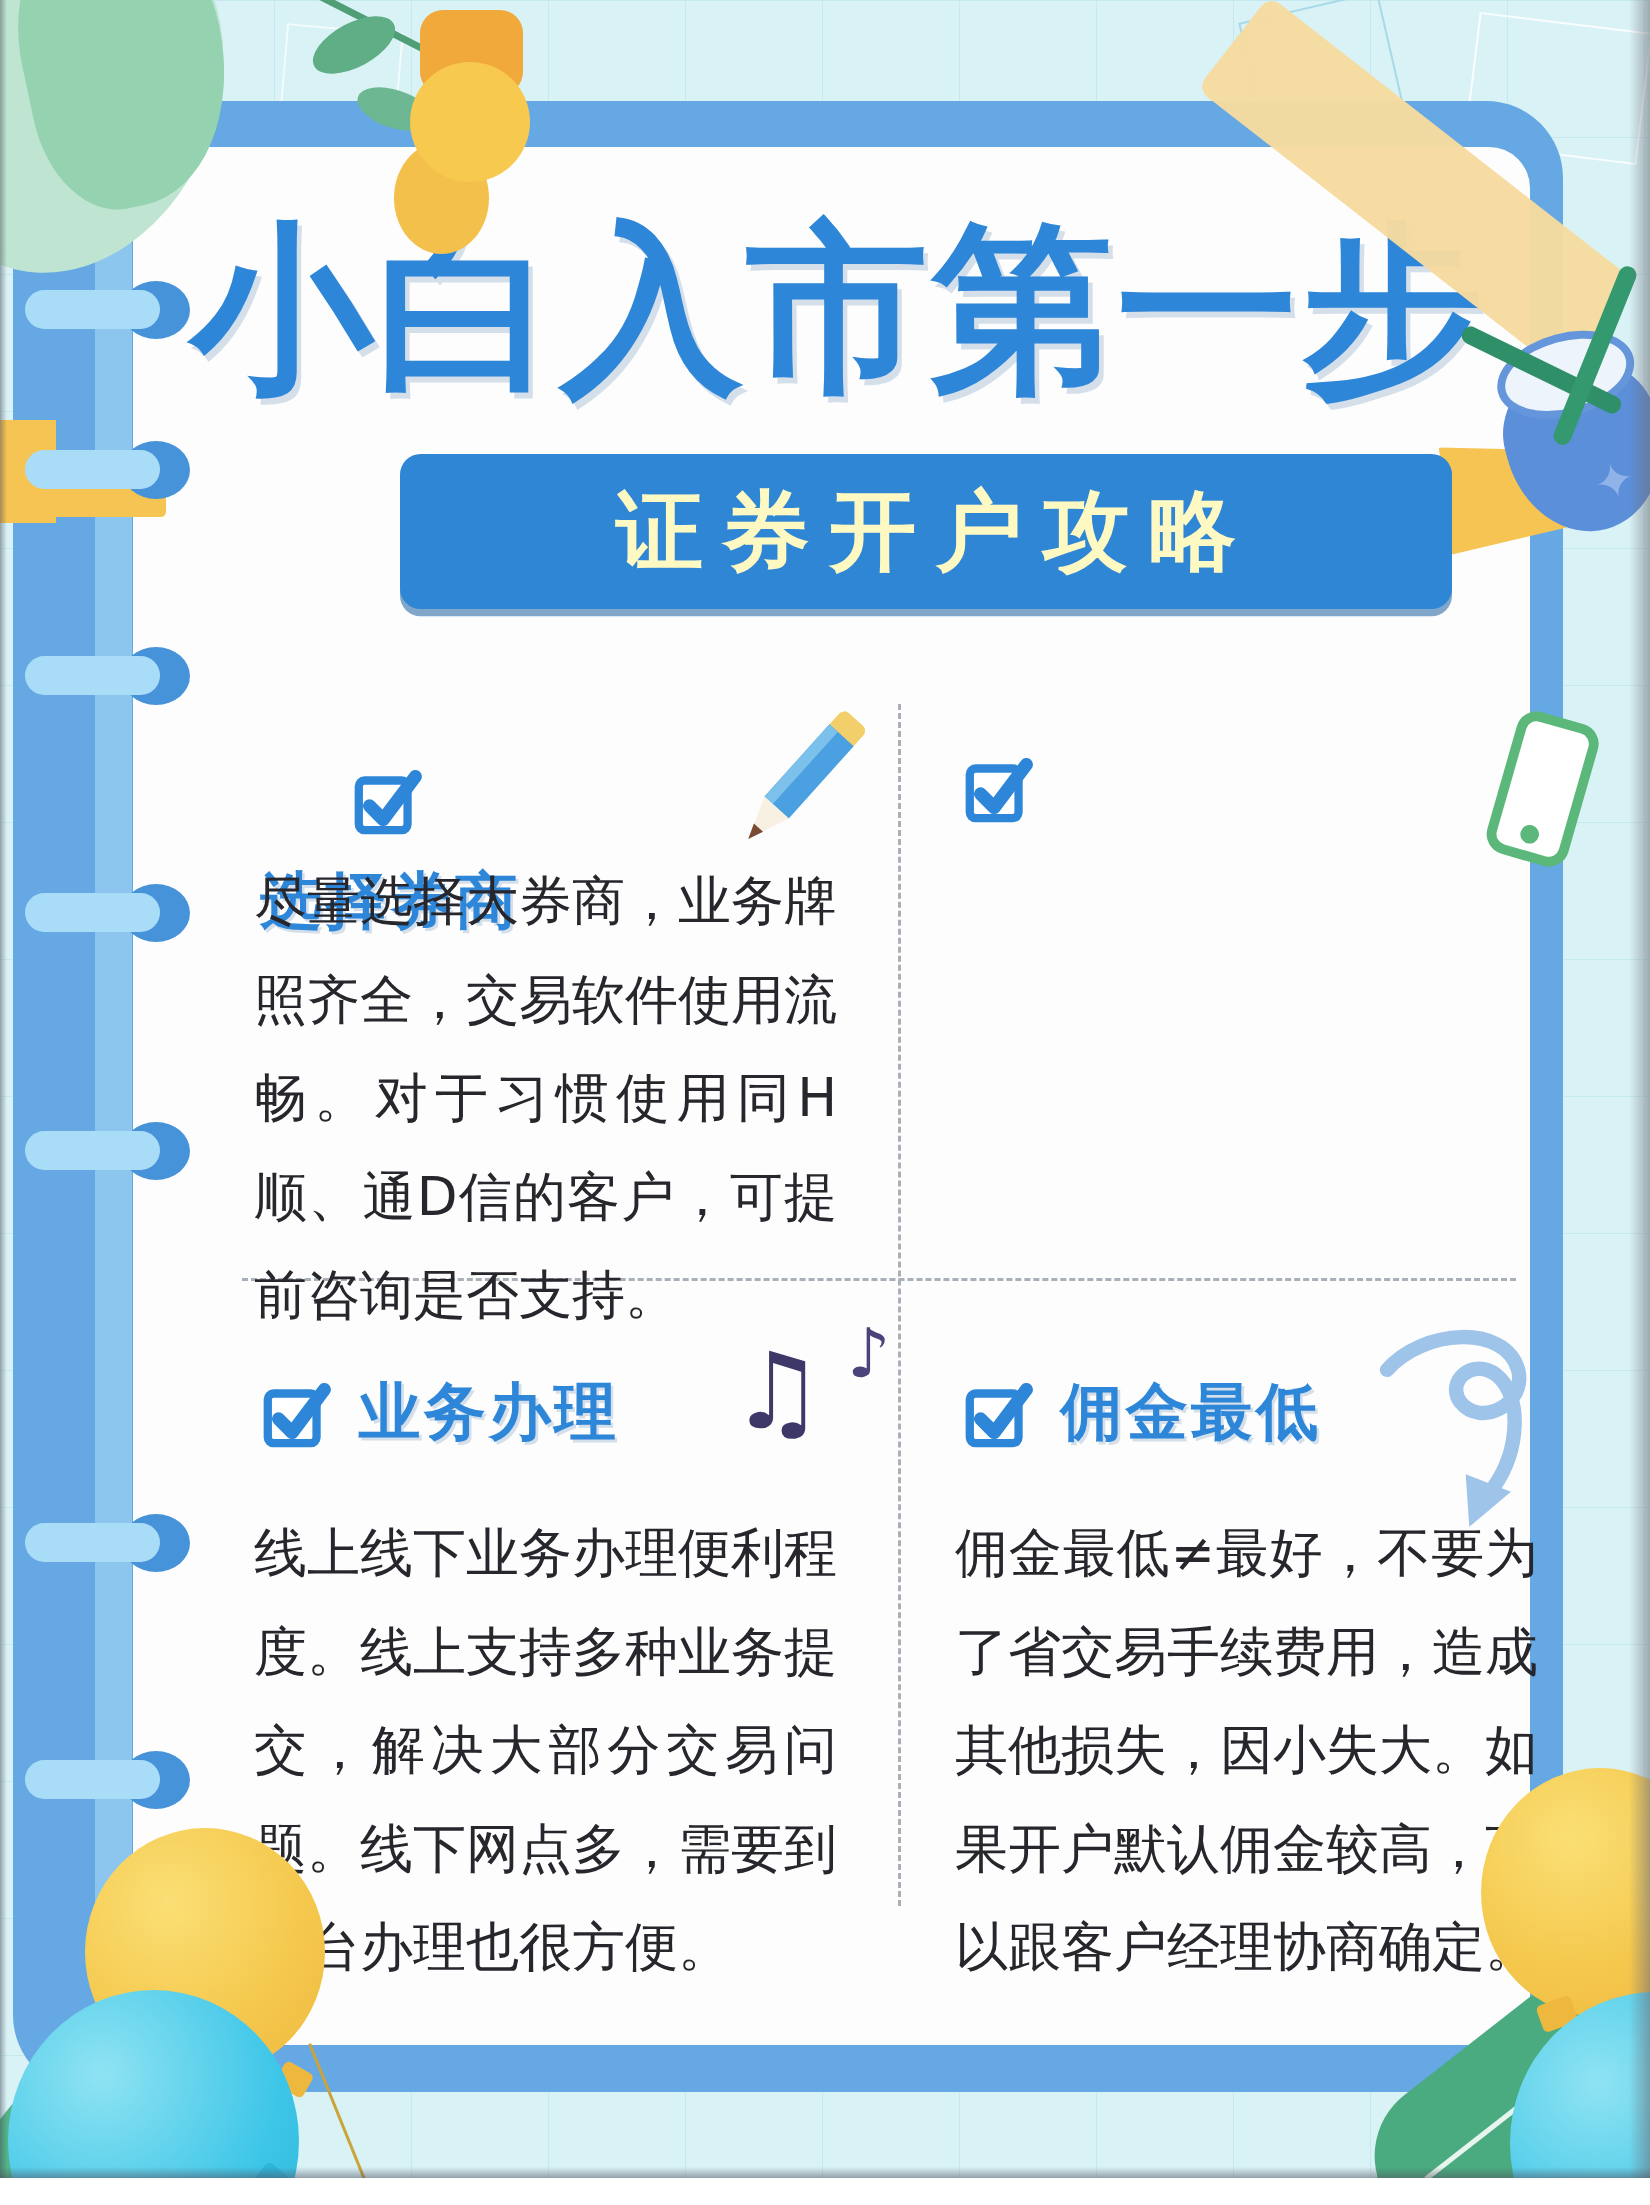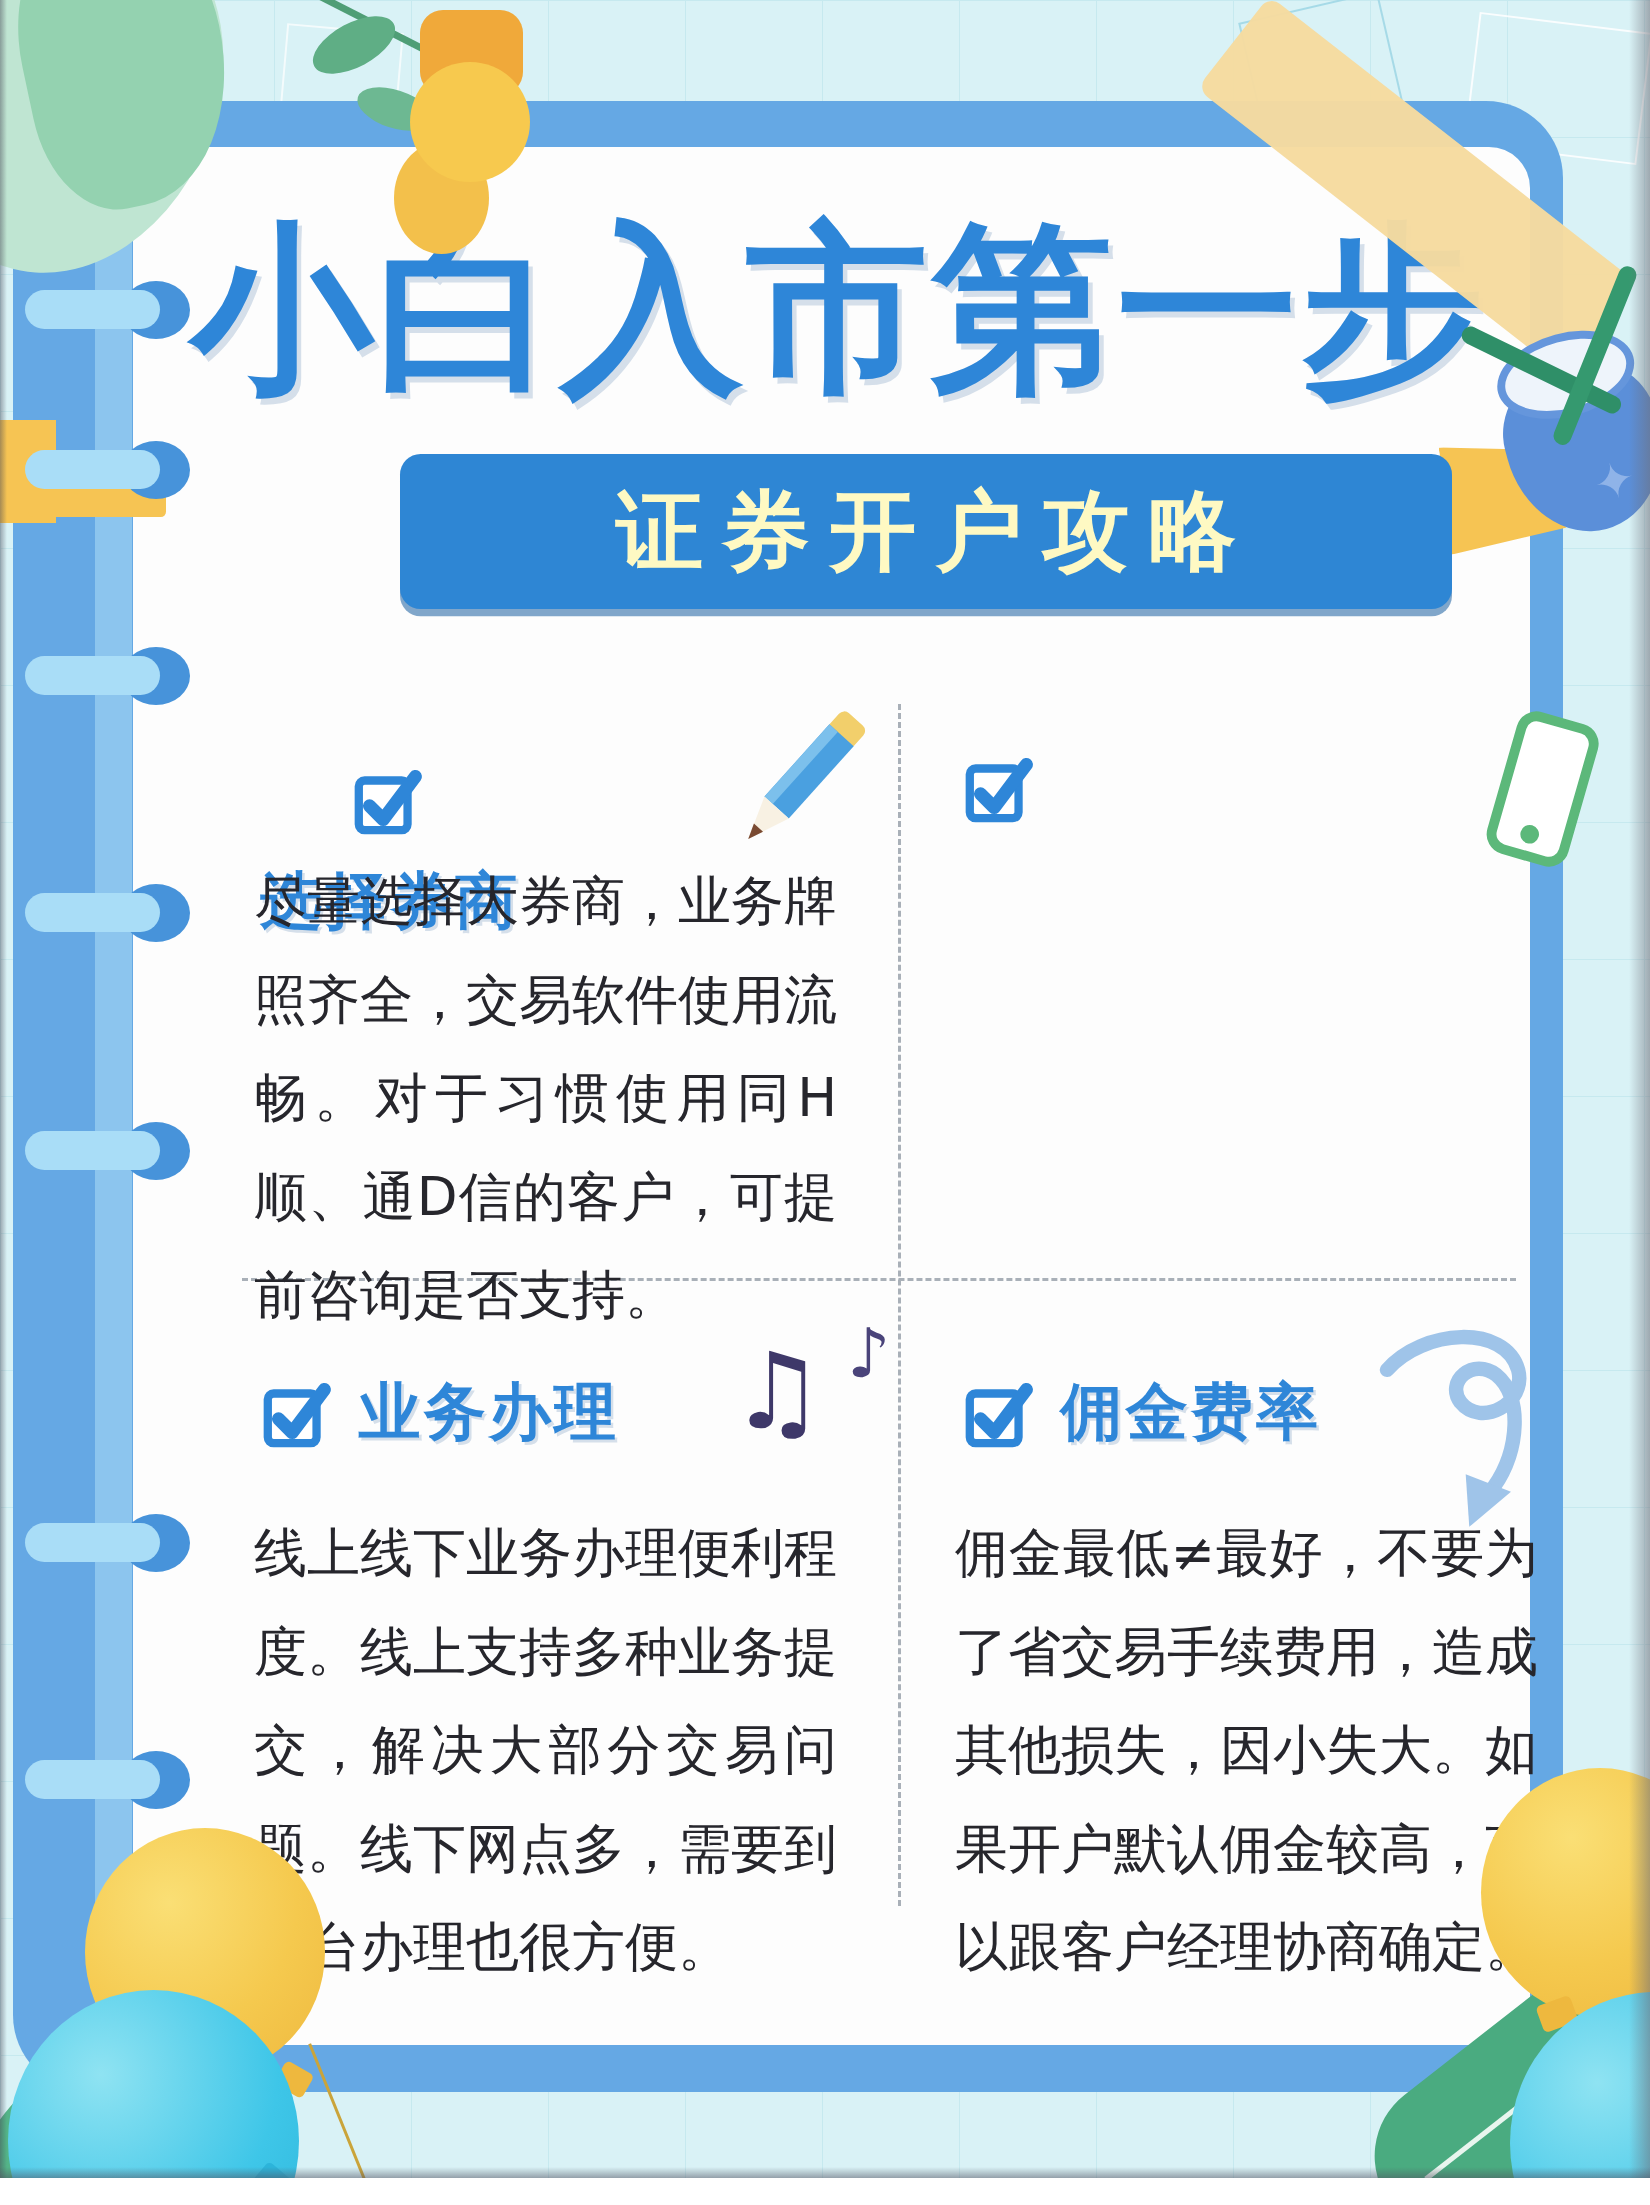--- a/index.html
+++ b/index.html
@@ -198,21 +198,21 @@
   </div>
   <div class="abs note-double">♫</div>
   <div class="abs note-single">♪</div>
   <div class="abs section-body sb3">线上线下业务办理便利程度。线上支持多种业务提交，解决大部分交易问题。线下网点多，需要到柜台办理也很方便。</div>
 
   <div class="abs section-head sh4">
     <svg width="78" height="77" viewBox="0 0 160 150">
       <rect x="16" y="36" width="100" height="102" rx="12" fill="#ffffff" stroke="#2e86d8" stroke-width="17"></rect>
       <polyline points="38,88 66,116 132,28" fill="none" stroke="#2e86d8" stroke-width="27" stroke-linecap="round" stroke-linejoin="round"></polyline>
     </svg>
-    <span class="head-label">佣金费率</span>
+    <span class="head-label">佣金最低</span>
   </div>
   <svg class="abs swirl" viewBox="0 0 330 410">
     <path d="M 25 95 C 95 15 255 5 280 95 C 297 160 208 208 168 158 C 138 118 192 70 238 105 C 288 145 283 250 233 322" fill="none" stroke="#9fc4e9" stroke-width="28" stroke-linecap="round"></path>
     <polygon points="185,400 266,332 178,298" fill="#9fc4e9"></polygon>
   </svg>
   <div class="abs section-body sb4">佣金最低≠最好，不要为了省交易手续费用，造成其他损失，因小失大。如果开户默认佣金较高，可以跟客户经理协商确定。</div>
 
   <div class="abs leaf-big"></div>
   <div class="abs leaf-dark"></div>
   <div class="abs stem"></div>

